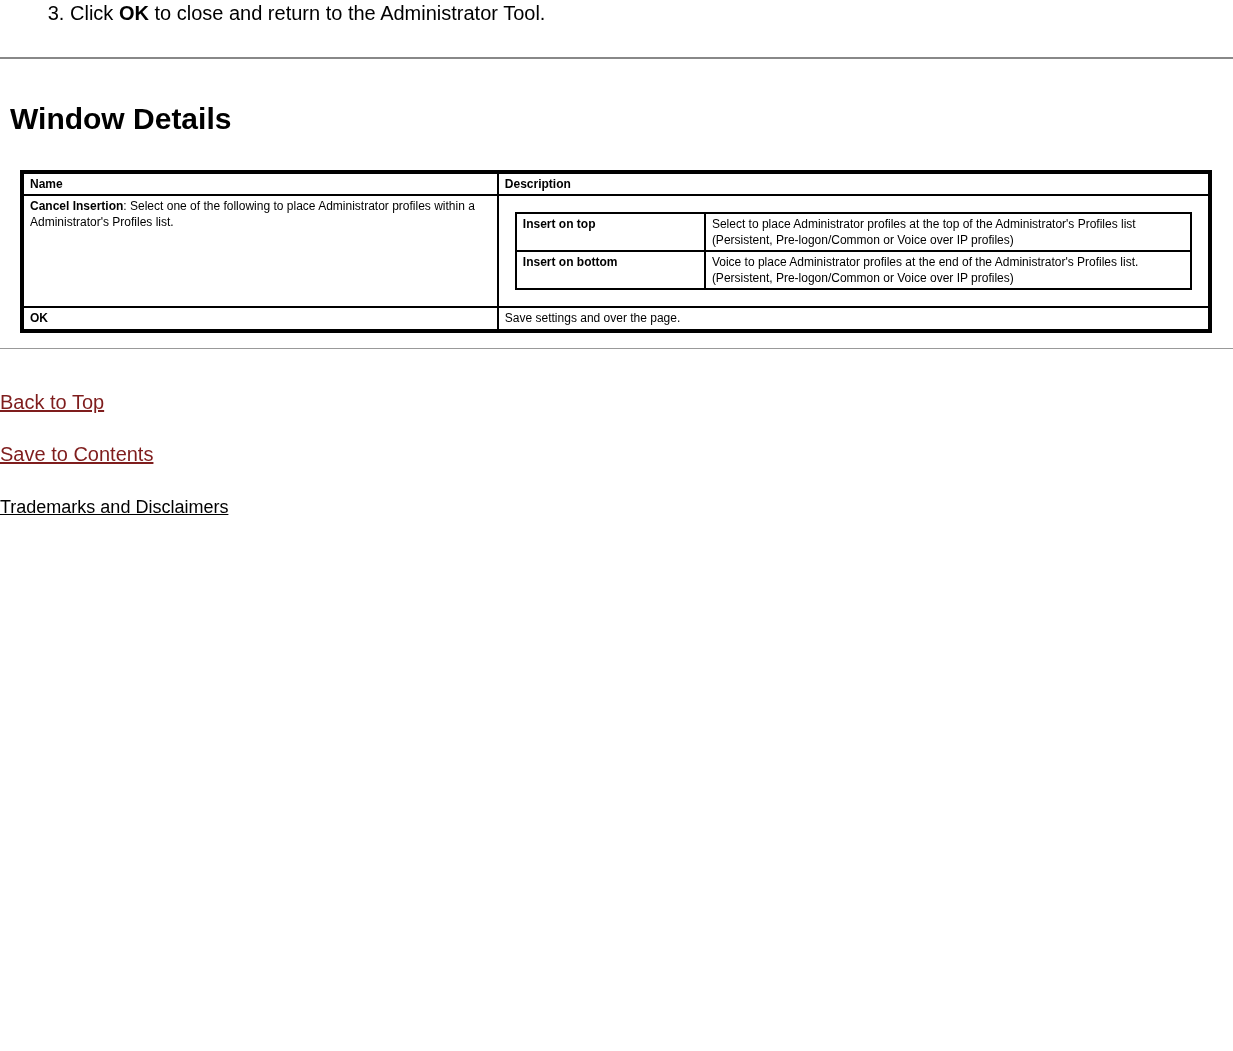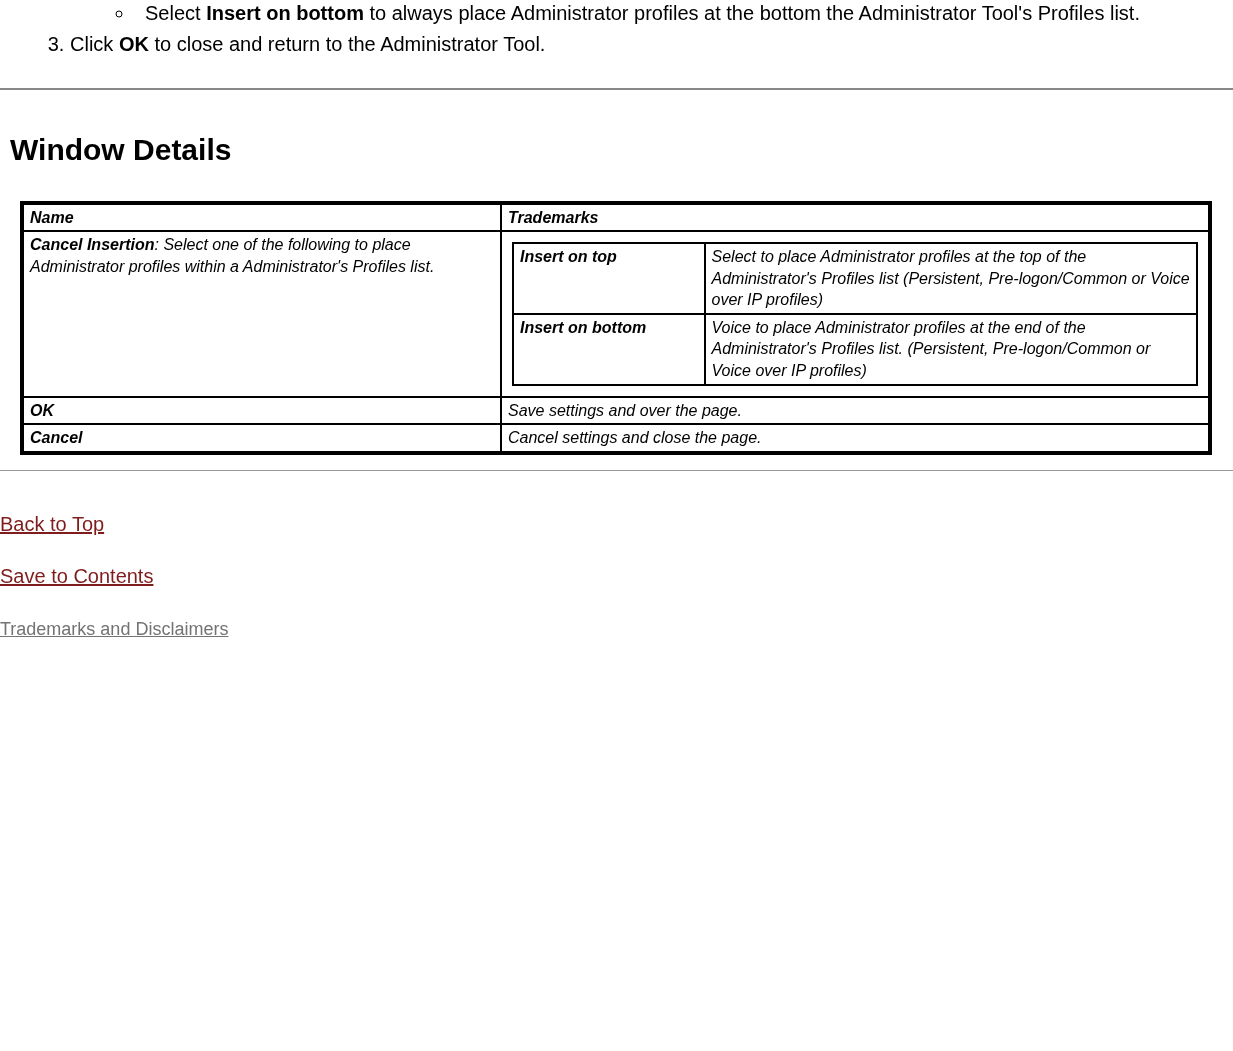--- a/index.html
+++ b/index.html
@@ -49,81 +49,75 @@
     border: 4px solid #000;
     border-collapse: collapse;
     width: 1192px;
     margin: 0 auto 0 20px;
   }
   table.outer th, table.outer td {
     border: 2px solid #000;
     padding: 2px 6px;
     text-align: left;
     vertical-align: top;
-    font-size: 16px;
-    font-style: italic;
+    font-size: 12px;
   }
   table.outer th {
     font-weight: bold;
   }
   table.inner {
     border-collapse: collapse;
     width: 100%;
   }
   table.inner td {
     border: 2px solid #000;
     padding: 2px 6px;
     vertical-align: top;
   }
   .cell-desc {
-    padding: 10px !important;
+    padding: 16px !important;
   }
   a.link {
     color: #7f1d1d;
     text-decoration: underline;
     display: inline-block;
     margin-bottom: 25px;
   }
   a.small-link {
-    color: #737373;
+    color: #000000;
     text-decoration: underline;
     font-family: Arial, sans-serif;
     font-size: 18px;
   }
   .bold { font-weight: bold; }
   .links-section {
     margin-top: 40px;
     margin-left: 0;
   }
 </style>
 </head>
 <body>
 
 <div class="content">
 
-  <ul class="sub">
-    <li>
-      <span>Select </span><span class="bold">Insert on bottom</span><span> to always place Administrator profiles at the bottom the Administrator Tool's Profiles list.</span>
-    </li>
-  </ul>
   <ol class="main" start="3">
     <li>
       <span>Click </span><span class="bold">OK</span><span> to close and return to the Administrator Tool.</span>
     </li>
   </ol>
 
   <hr>
 
   <h2>Window Details</h2>
 
   <table class="outer">
     <tbody>
         <tr>
       <th>Name</th>
-      <th>Trademarks</th>
+      <th>Description</th>
     </tr>
     <tr>
       <td>
         <span class="bold">Cancel Insertion</span><span>: Select one of the following to place Administrator profiles within a Administrator's Profiles list.</span>
       </td>
       <td class="cell-desc">
         <table class="inner">
           <tbody>
                 <tr>
             <td style="width:28%" class="bold">Insert on top</td>
@@ -134,24 +128,20 @@
             <td>Voice to place Administrator profiles at the end of the Administrator's Profiles list. (Persistent, Pre-logon/Common or Voice over IP profiles)</td>
           </tr>
         </tbody>
             </table>
       </td>
     </tr>
     <tr>
       <td class="bold">OK</td>
       <td>Save settings and over the page.</td>
     </tr>
-    <tr>
-      <td class="bold">Cancel</td>
-      <td>Cancel settings and close the page.</td>
-    </tr>
   </tbody>
     </table>
 
   <hr class="thin">
 
   <div class="links-section">
     <a href="#" class="link">Back to Top</a><br>
     <a href="#" class="link">Save to Contents</a><br>
     <a href="#" class="small-link">Trademarks and Disclaimers</a>
   </div>

